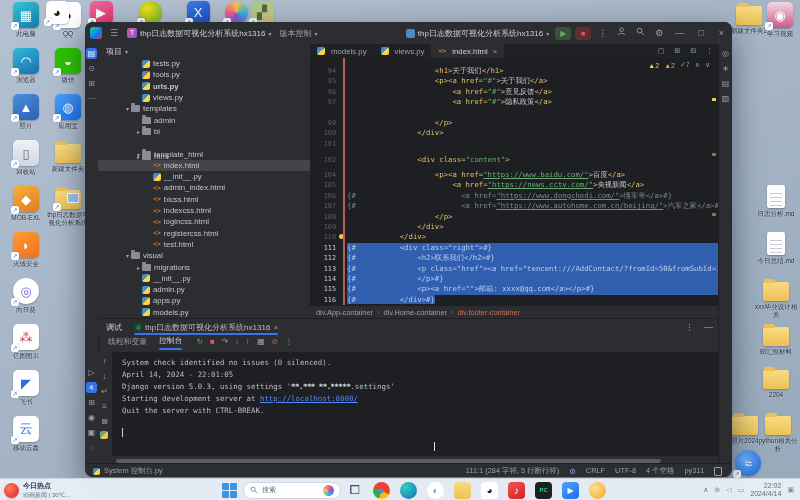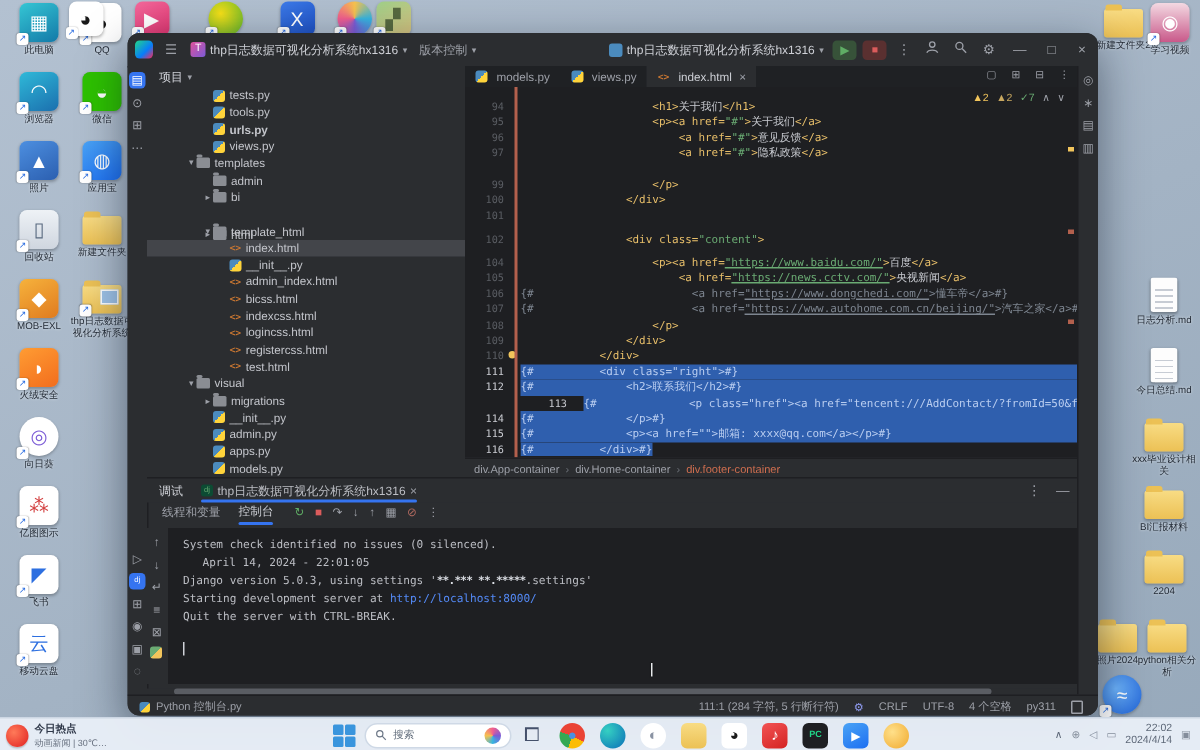--- a/index.html
+++ b/index.html
@@ -77,21 +77,21 @@
                display:flex;align-items:center;font-size:7.4px;color:#9da0a8;padding-left:6px;box-sizing:border-box}
   #rstrip{left:633px;top:22px;width:14px;height:419px;background:#2b2d30;border-left:1px solid #1e1f22}
   
   #dbghead{left:13px;top:296px;width:620px;height:16px;background:#2b2d30;border-top:1px solid #1e1f22;
            display:flex;align-items:center;font-size:8px}
   #dbgbar{left:13px;top:312px;width:620px;height:15px;display:flex;align-items:center;font-size:7.8px;color:#9da0a8}
   #console{left:27px;top:330px;width:606px;height:104px;background:#1e1f22;
            font-family:"DejaVu Sans Mono",monospace;font-size:7.4px;color:#bcbec4}
   .conline{position:absolute;left:10px;white-space:pre}
   .redact{color:#dde0e6;font-weight:bold;letter-spacing:-.5px}
-  .url{color:#548af7;}
+  .url{color:#548af7;text-decoration:underline}
   #constrip{left:13px;top:330px;width:14px;height:104px;background:#2b2d30;border-right:1px solid #1e1f22}
   #hscroll{left:13px;top:437px;width:620px;height:4px;background:#2b2d30}
   #hthumb{left:18px;top:0;width:545px;height:4px;background:#5a5d63;border-radius:2px;position:absolute}
   #statusbar{left:0;top:441px;width:647px;height:14px;background:#2b2d30;border-top:1px solid #1e1f22;
              display:flex;align-items:center;font-size:7.4px;color:#9da0a8}
   .sb-item{margin-left:10px;white-space:nowrap}
   .underline-blue{position:absolute;height:2px;background:#3574f0;border-radius:1px}
 </style>
 </head>
 <body>
@@ -459,21 +459,21 @@
       <div class="cline" style="top: 97px;"><span class="gut">102</span><span class="code"><span class="cg-tag">                &lt;div class=</span><span class="cg-str">"content"</span><span class="cg-tag">&gt;</span></span></div>
       <div class="cline" style="top: 112px;"><span class="gut">104</span><span class="code"><span class="cg-tag">                    &lt;p&gt;&lt;a href=</span><span class="cg-lnk">"https://www.baidu.com/"</span><span class="cg-tag">&gt;</span><span class="cg-txt">百度</span><span class="cg-tag">&lt;/a&gt;</span></span></div>
       <div class="cline" style="top: 122.4px;"><span class="gut">105</span><span class="code"><span class="cg-tag">                        &lt;a href=</span><span class="cg-lnk">"https://news.cctv.com/"</span><span class="cg-tag">&gt;</span><span class="cg-txt">央视新闻</span><span class="cg-tag">&lt;/a&gt;</span></span></div>
       <div class="cline" style="top: 132.8px;"><span class="gut">106</span><span class="code"><span class="cg-cmt">{#                        &lt;a href=</span><span class="cg-clk">"https://www.dongchedi.com/"</span><span class="cg-cmt">&gt;懂车帝&lt;/a&gt;#}</span></span></div>
       <div class="cline" style="top: 143.2px;"><span class="gut">107</span><span class="code"><span class="cg-cmt">{#                        &lt;a href=</span><span class="cg-clk">"https://www.autohome.com.cn/beijing/"</span><span class="cg-cmt">&gt;汽车之家&lt;/a&gt;#}</span></span></div>
       <div class="cline" style="top: 153.6px;"><span class="gut">108</span><span class="code"><span class="cg-tag">                    &lt;/p&gt;</span></span></div>
       <div class="cline" style="top: 164px;"><span class="gut">109</span><span class="code"><span class="cg-tag">                &lt;/div&gt;</span></span></div>
       <div class="cline" style="top: 174.4px;"><span class="gut">110</span><span style="position: absolute; left: 29px; top: 2px; width: 5px; height: 5px; border-radius: 50%; background: rgb(242, 197, 92);"></span><span class="code"><span class="cg-tag">            &lt;/div&gt;</span></span></div>
       <div class="cline sel" style="top: 184.8px;"><span class="gut cur">111</span><span class="code"><span class="cg-cmt">{#          &lt;div class=</span><span class="cg-str">"right"</span><span class="cg-cmt">&gt;#}</span></span></div>
       <div class="cline sel" style="top: 195.2px;"><span class="gut cur">112</span><span class="code"><span class="cg-cmt">{#              &lt;h2&gt;联系我们&lt;/h2&gt;#}</span></span></div>
-      <div class="cline sel" style="top: 205.6px; margin-left: 42px;"><span class="gut cur">113</span><span class="code"><span class="cg-cmt">{#              &lt;p class="href"&gt;&lt;a href="tencent:///AddContact/?fromId=50&amp;fromSubId=1&amp;subcmd=all&amp;index=1&amp;uin=88888888"&gt;在线咨询&lt;/a&gt;#}</span></span></div>
+      <div class="cline sel" style="top: 205.6px;"><span class="gut cur">113</span><span class="code"><span class="cg-cmt">{#              &lt;p class="href"&gt;&lt;a href="tencent:///AddContact/?fromId=50&amp;fromSubId=1&amp;subcmd=all&amp;index=1&amp;uin=88888888"&gt;在线咨询&lt;/a&gt;#}</span></span></div>
       <div class="cline sel" style="top: 216px;"><span class="gut cur">114</span><span class="code"><span class="cg-cmt">{#              &lt;/p&gt;#}</span></span></div>
       <div class="cline sel" style="top: 226.4px;"><span class="gut cur">115</span><span class="code"><span class="cg-cmt">{#              &lt;p&gt;&lt;a href=""&gt;邮箱: xxxx@qq.com&lt;/a&gt;&lt;/p&gt;#}</span></span></div>
       <div class="cline sel2" style="top: 236.8px;"><span class="gut cur">116</span><span class="code"><span class="cg-cmt">{#          &lt;/div&gt;#}</span></span></div>
       <div style="position: absolute; right: 2px; top: 40px; width: 4px; height: 3px; background: rgb(242, 197, 92);"></div>
       <div style="position: absolute; right: 2px; top: 95px; width: 4px; height: 3px; background: rgb(179, 96, 77);"></div>
       <div style="position: absolute; right: 2px; top: 155px; width: 4px; height: 3px; background: rgb(179, 96, 77);"></div>
     </div>
   <div id="changebar"></div>
   <div id="insp">
     <span style="color:#f2c55c">▲<span>2</span></span>
@@ -531,35 +531,35 @@
   <div id="constrip" class="abs">
       <div class="strip-ic">↑</div>
       <div class="strip-ic">↓</div>
       <div class="strip-ic">↵</div>
       <div class="strip-ic">≡</div>
       <div class="strip-ic">⊠</div>
       <div class="strip-ic" style="background: linear-gradient(135deg, rgb(106, 171, 115) 50%, rgb(242, 197, 92) 50%); width: 8px; height: 8px; margin: 4px 2px; border-radius: 2px;"></div>
     </div>
   <div id="console" class="abs">
       <div class="conline" style="top: 6px;"><span>System check identified no issues (0 silenced).</span></div>
-      <div class="conline" style="top: 18px; margin-left: 13px;"><span>April 14, 2024 - 22:01:05</span></div>
+      <div class="conline" style="top: 18px;"><span>April 14, 2024 - 22:01:05</span></div>
       <div class="conline" style="top: 30px;"><span>Django version 5.0.3, using settings '</span><span class="redact">**.*** **.*****</span><span>.settings'</span></div>
       <div class="conline" style="top: 42px;"><span>Starting development server at </span><span class="url">http://localhost:8000/</span></div>
       <div class="conline" style="top: 54px;"><span>Quit the server with CTRL-BREAK.</span></div>
       <div style="position: absolute; left: 10px; top: 76px; width: 1px; height: 9px; background: rgb(207, 210, 216);"></div>
       <div style="position: absolute; left: 322px; top: 90px; width: 1px; height: 9px; background: rgb(232, 234, 237); box-shadow: rgb(0, 0, 0) 0px 0px 1px;"></div>
     </div>
 
   <div id="hscroll" class="abs">
       <div id="hthumb"></div>
     </div>
 
   <div id="statusbar" class="abs">
     <span style="width:7px;height:7px;border-radius:2px;margin-left:8px;background:linear-gradient(135deg,#4b8bbe 50%,#ffd43b 50%)"></span>
-    <span style="margin-left:4px">Python 控制台.py</span>
+    <span style="margin-left:4px">System 控制台.py</span>
     <div style="flex:1"></div>
     <span class="sb-item">111:1 (284 字符, 5 行断行符)</span>
     <span class="sb-item" style="color:#8f9bf0">⚙</span>
     <span id="sbitems" style="display:flex">
         <span class="sb-item">CRLF</span>
         <span class="sb-item">UTF-8</span>
         <span class="sb-item">4 个空格</span>
         <span class="sb-item">py311</span>
       </span>
     <span class="sb-item" style="width:6px;height:7px;border:1px solid #9da0a8;border-radius:1px;margin-right:10px"></span>

